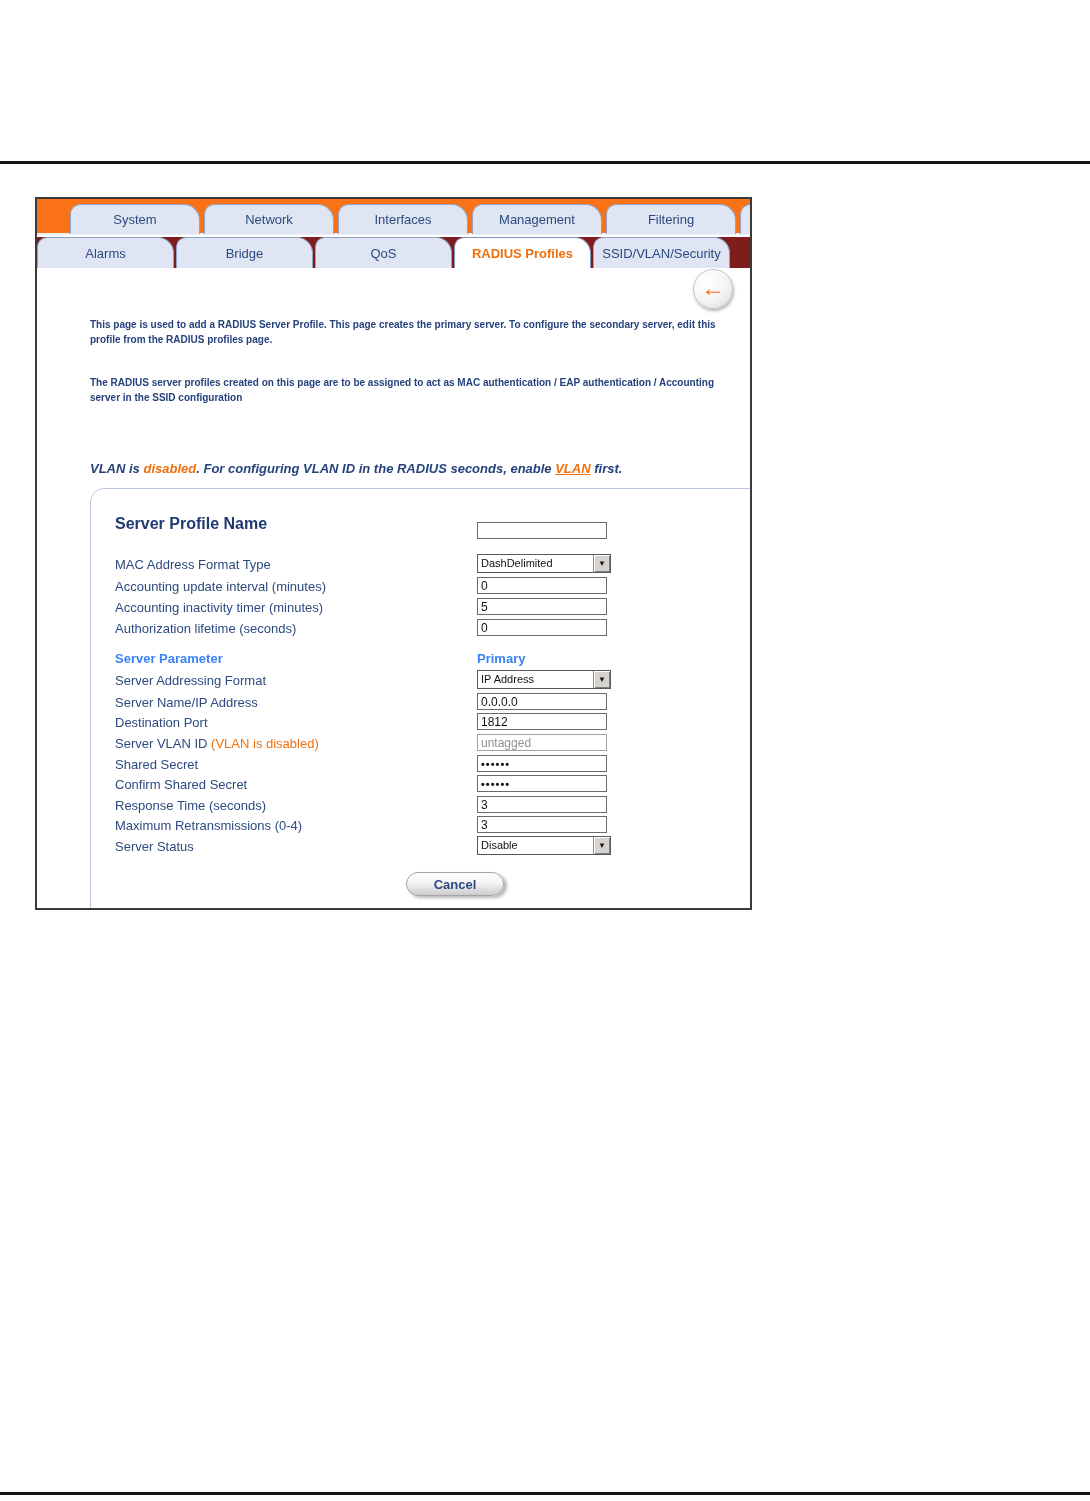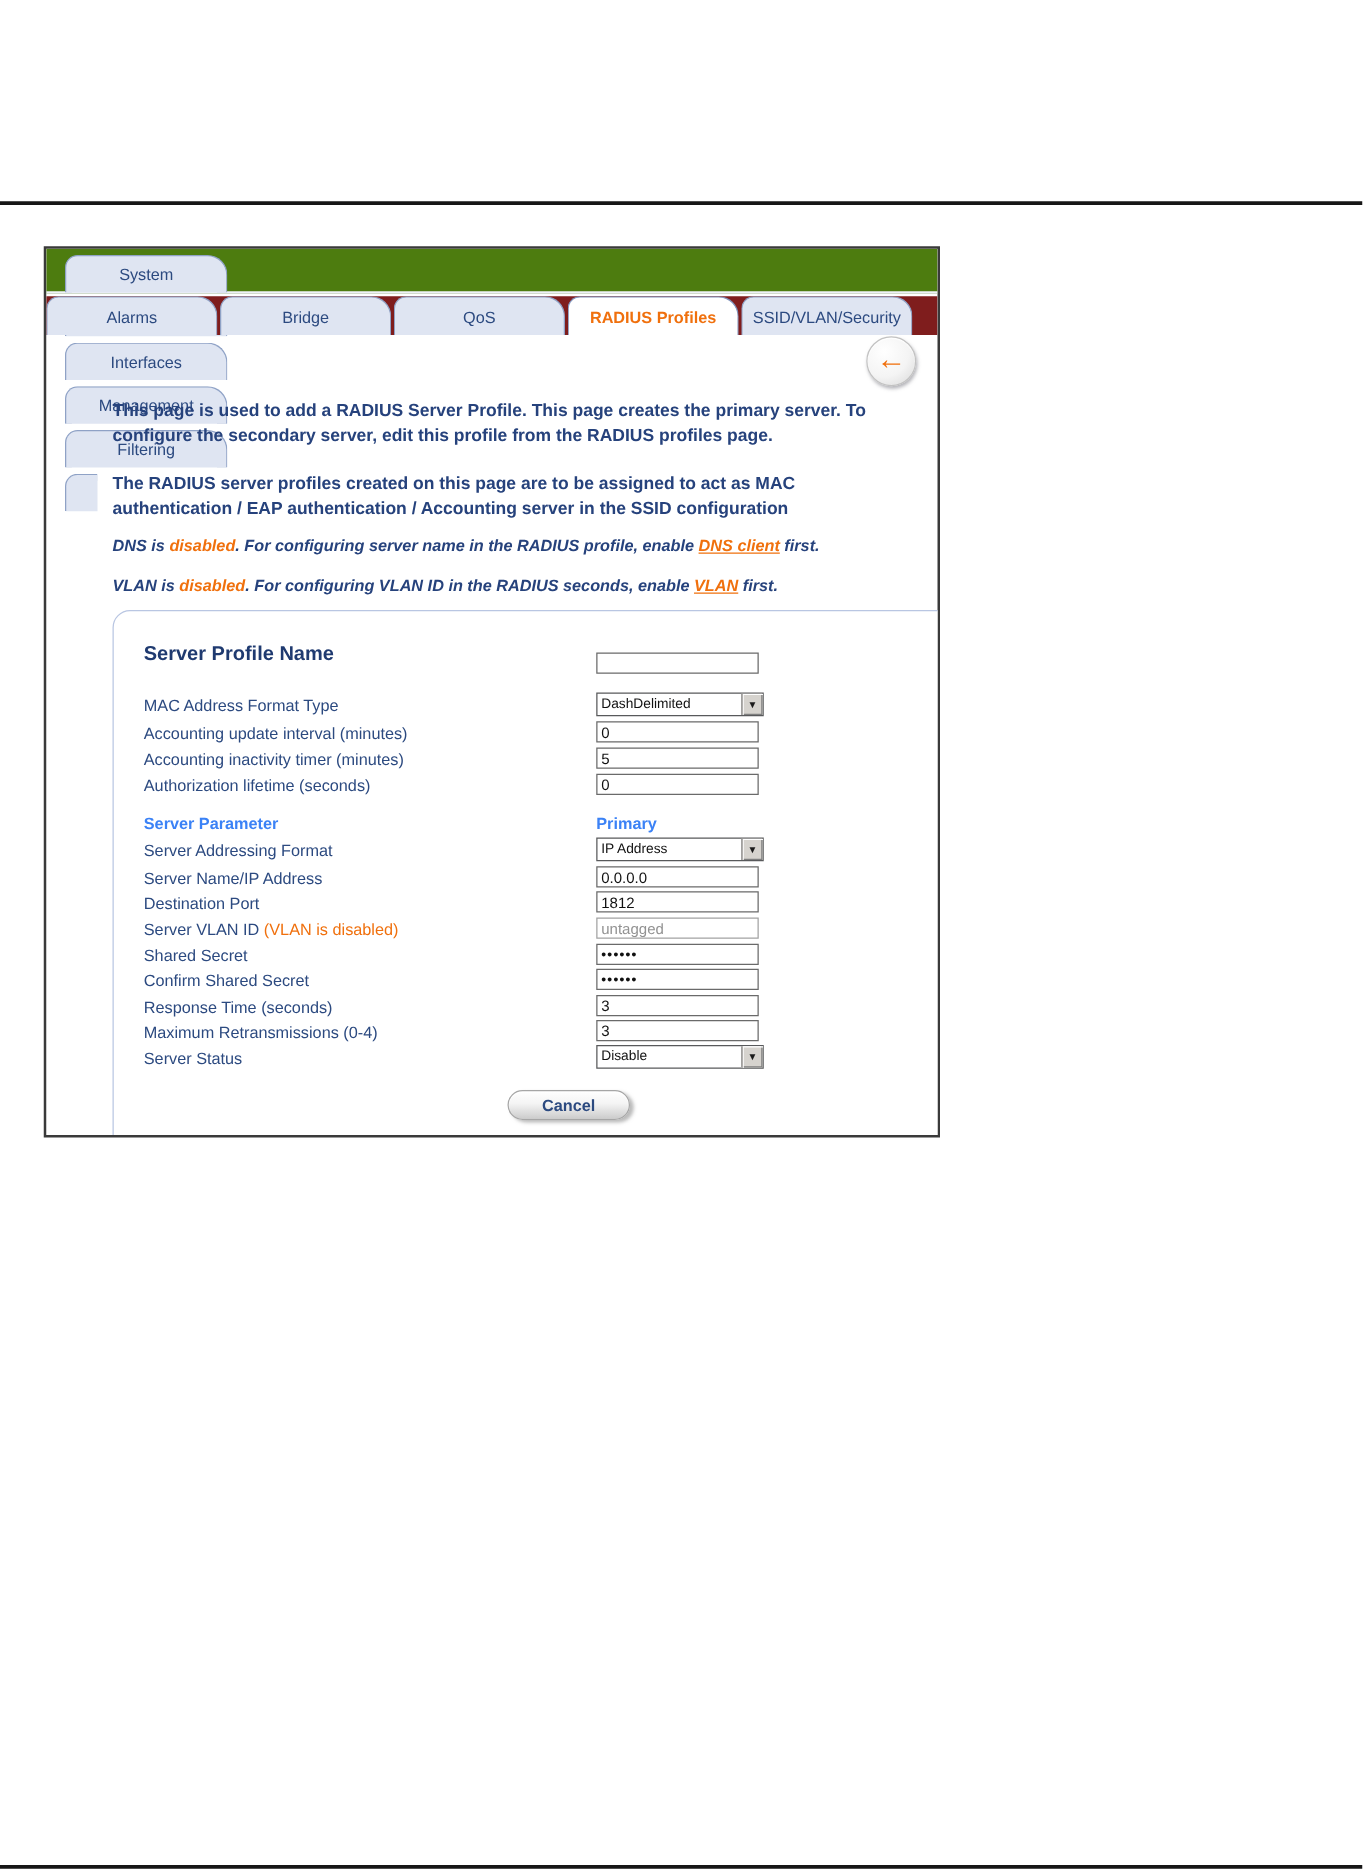--- a/index.html
+++ b/index.html
@@ -15,23 +15,22 @@
 
   
   .shot {
     position:absolute; left:35px; top:197px; width:717px; height:713px;
     border:2px solid #3a3a3a; background:#ffffff; overflow:hidden;
   }
 
   
   .tabrow1 {
     position:absolute; left:0; top:0; width:100%; height:36px;
-    background:#4d7c0f; display:flex; padding-left:15px;
+    background:#f97316; display:flex; padding-left:33px;
     border-bottom:2px solid #eef1f8;
-    flex-direction:column;
   }
   .tabrow2 {
     position:absolute; left:0; top:38px; width:100%; height:31px;
     background:#7f1d1d; display:flex;
   }
   .tab {
     height:30px; margin-top:5px; width:130px; flex:none;
     background:#dfe5f2; border:1px solid #8fa2c6; border-bottom:none;
     border-radius:10px 16px 0 0;
     display:flex; align-items:center; justify-content:center;
@@ -51,21 +50,21 @@
     border-radius:50%; border:1px solid #c2c2c2; cursor:pointer;
     background:radial-gradient(circle at 35% 30%, #ffffff 0%, #f4f4f4 55%, #d8d8d8 100%);
     box-shadow:1px 2px 3px rgba(120,120,130,.55), inset 0 1px 1px #fff;
     display:flex; align-items:center; justify-content:center;
   }
   .backbtn .arrow { color:#f0700d; font-size:24px; font-weight:bold; line-height:1; margin-top:-2px; }
 
   
   .para {
     position:absolute; left:53px; width:626px;
-    font-size:14px; font-weight:bold; color:#26427c; line-height:1.45;
+    font-size:10px; font-weight:bold; color:#26427c; line-height:1.45;
   }
   .p1 { top:119px; }
   .p2 { top:177px; }
   .notice {
     position:absolute; left:53px; width:640px;
     font-size:13px; font-weight:bold; font-style:italic; color:#26427c;
   }
   .n1 { top:230px; }
   .n2 { top:262px; }
   .orange { color:#f0700d; }
@@ -159,21 +158,20 @@
     <div class="tab">SSID/VLAN/Security</div>
   </div>
 
   <div class="backbtn">
     <span class="arrow">←</span>
   </div>
 
   <div class="para p1">This page is used to add a RADIUS Server Profile. This page creates the primary server. To configure the secondary server, edit this profile from the RADIUS profiles page.</div>
   <div class="para p2">The RADIUS server profiles created on this page are to be assigned to act as MAC authentication / EAP authentication / Accounting server in the SSID configuration</div>
 
-  <div class="notice n1"><span>DNS is </span><span class="orange">disabled</span><span>. For configuring server name in the RADIUS profile, enable </span><span class="olink">DNS client</span><span> first.</span></div>
   <div class="notice n2"><span>VLAN is </span><span class="orange">disabled</span><span>. For configuring VLAN ID in the RADIUS seconds, enable </span><span class="olink">VLAN</span><span> first.</span></div>
 
   <div class="panel">
 
     <div class="lblrow big y-name-l">Server Profile Name</div>
     <input class="txt fld y-name-f" type="text" value="" style="">
 
     <div class="lblrow y-r1">MAC Address Format Type</div>
     <div class="sel fld y-r1f">
       <span class="seltxt">DashDelimited</span>

